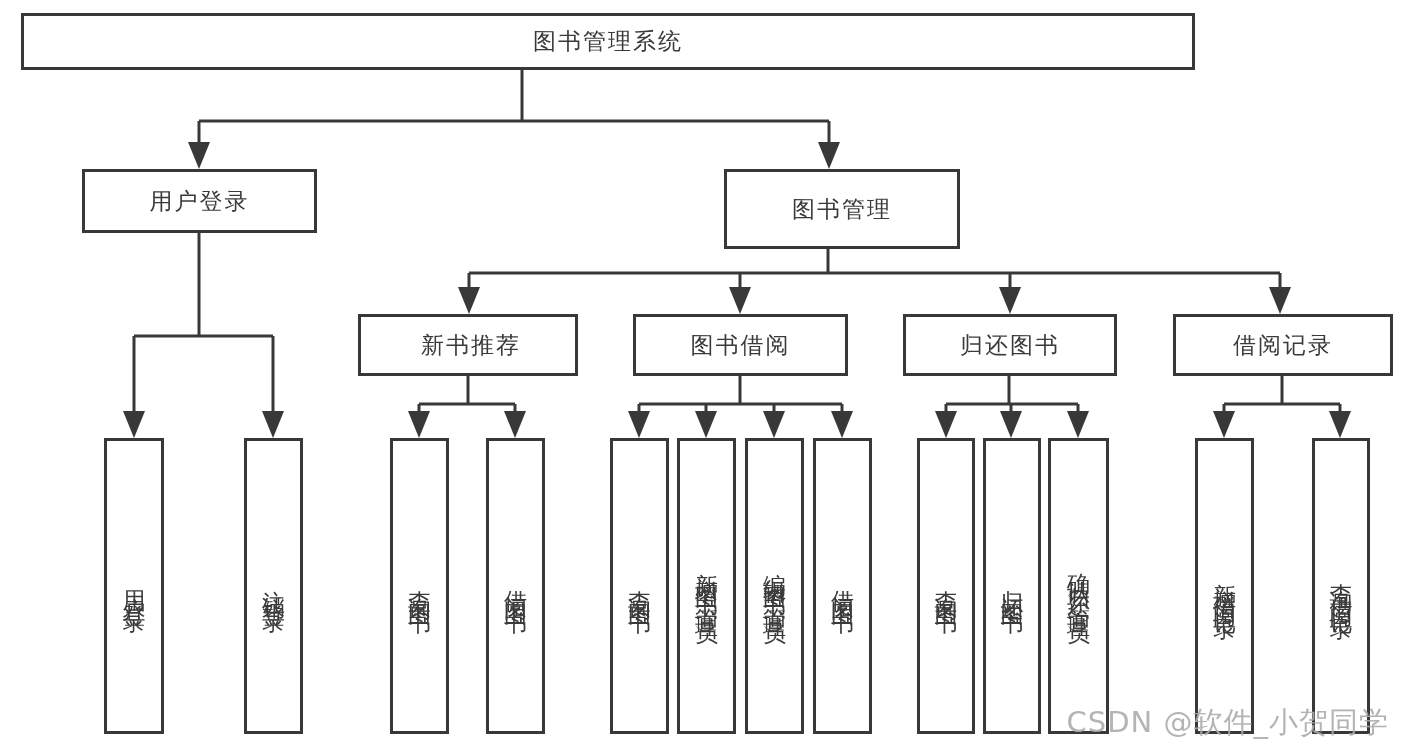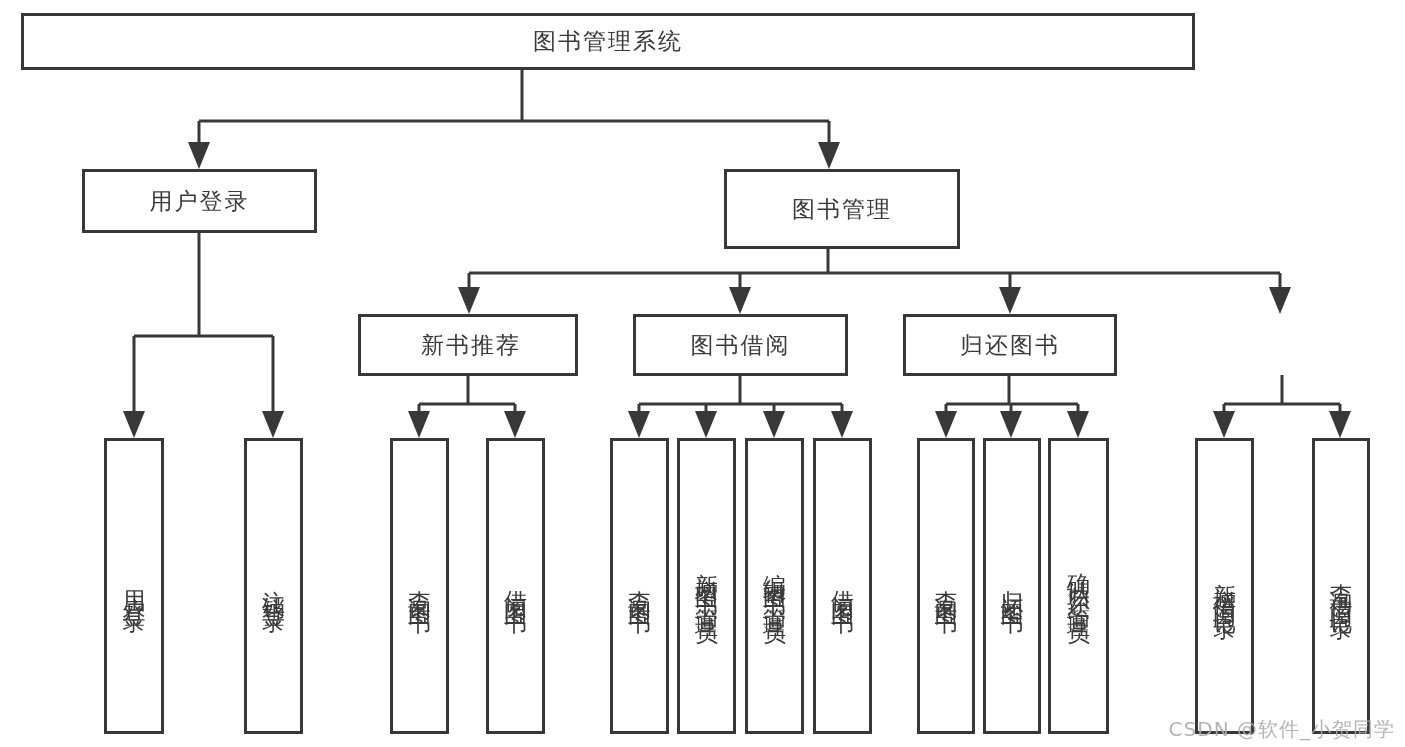--- a/index.html
+++ b/index.html
@@ -35,23 +35,23 @@
   .vnode span {
     writing-mode: vertical-rl;
     text-orientation: mixed;
     font-size: 23px;
     letter-spacing: 7px;
     color: #3a3a3a;
     line-height: 1;
   }
   .watermark {
     position: absolute;
-    right: 10px;
+    right: 16px;
     bottom: 4px;
-    font-size: 20px;
+    font-size: 29px;
     color: rgba(172, 172, 172, 0.9);
     letter-spacing: 1px;
     white-space: nowrap;
     pointer-events: none;
   }
 </style>
 </head>
 <body>
 
 <div class="stage">
@@ -135,20 +135,23 @@
 
   <div class="node hnode" style="left:358px; top:314px; width:220px; height:62px;padding-left:6px;">
     <span>新书推荐</span>
   </div>
   <div class="node hnode" style="left:633px; top:314px; width:215px; height:62px;text-align:center;">
     <span>图书借阅</span>
   </div>
   <div class="node hnode" style="left:903px; top:314px; width:214px; height:62px;">
     <span>归还图书</span>
   </div>
+  <div class="node hnode" style="left:1173px; top:314px; width:220px; height:62px;">
+    <span>借阅记录</span>
+  </div>
 
   <div class="node vnode" style="left:104px; top:438px; width:60px; height:296px;">
     <span>用户登录</span>
   </div>
   <div class="node vnode" style="left:244px; top:438px; width:59px; height:296px;">
     <span>注销登录</span>
   </div>
 
   <div class="node vnode" style="left:390px; top:438px; width:59px; height:296px;">
     <span>查询图书</span>

